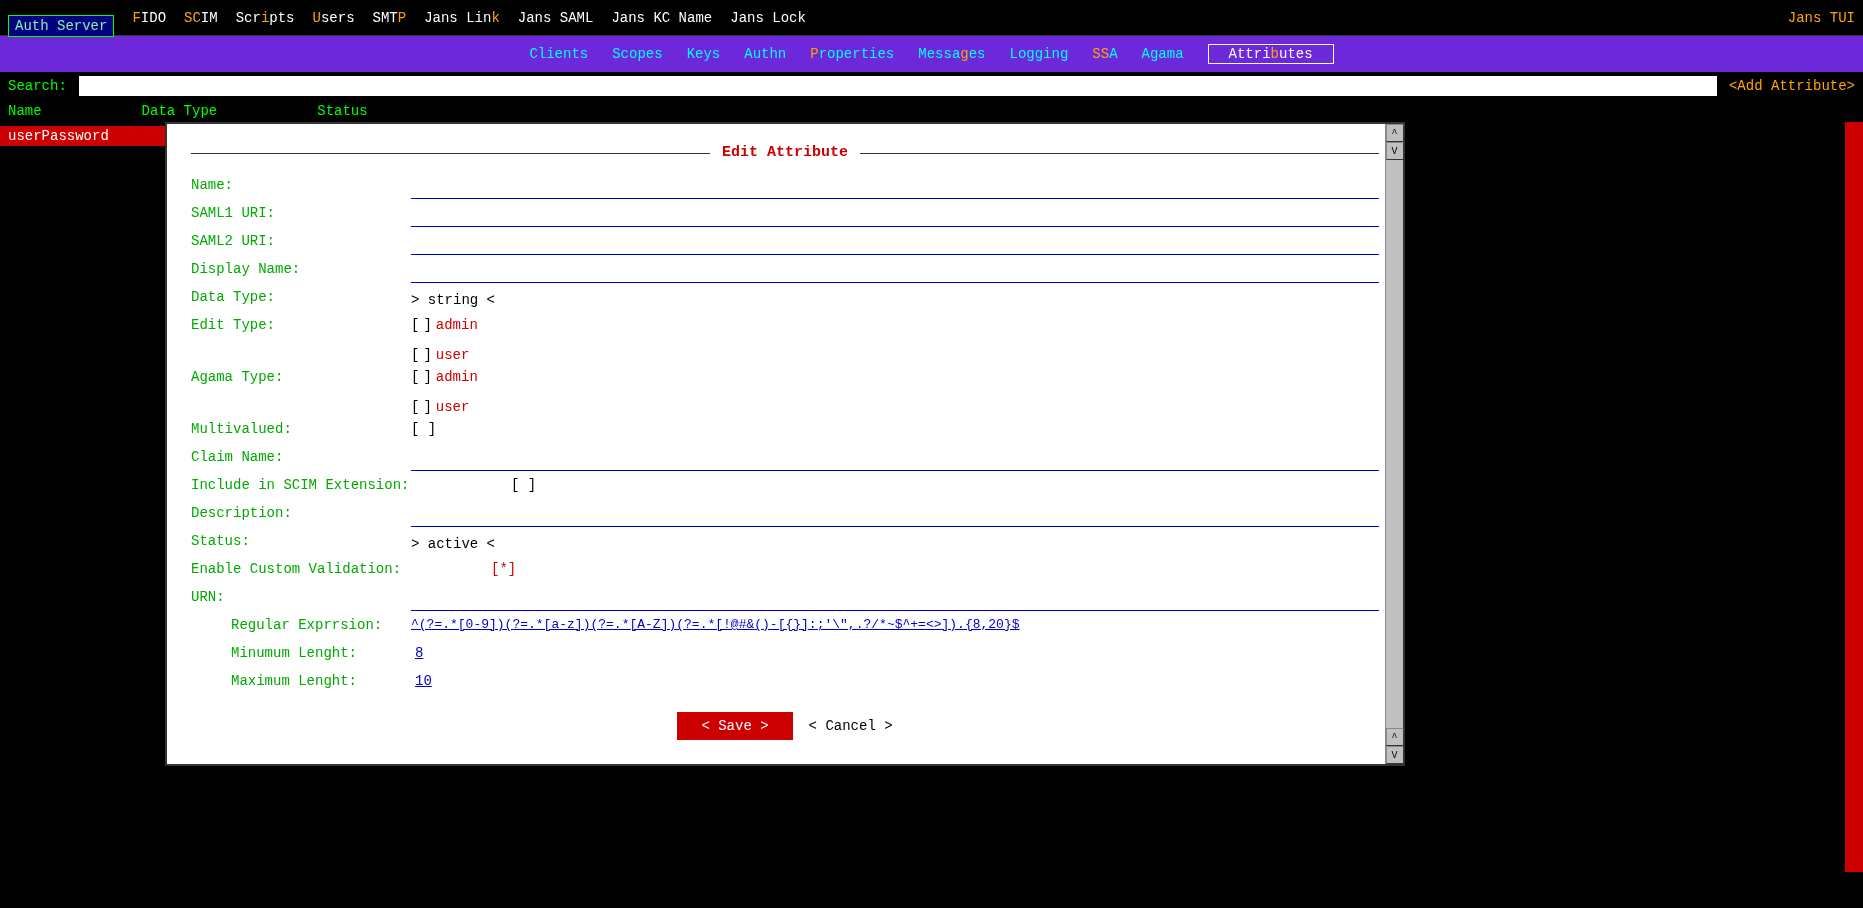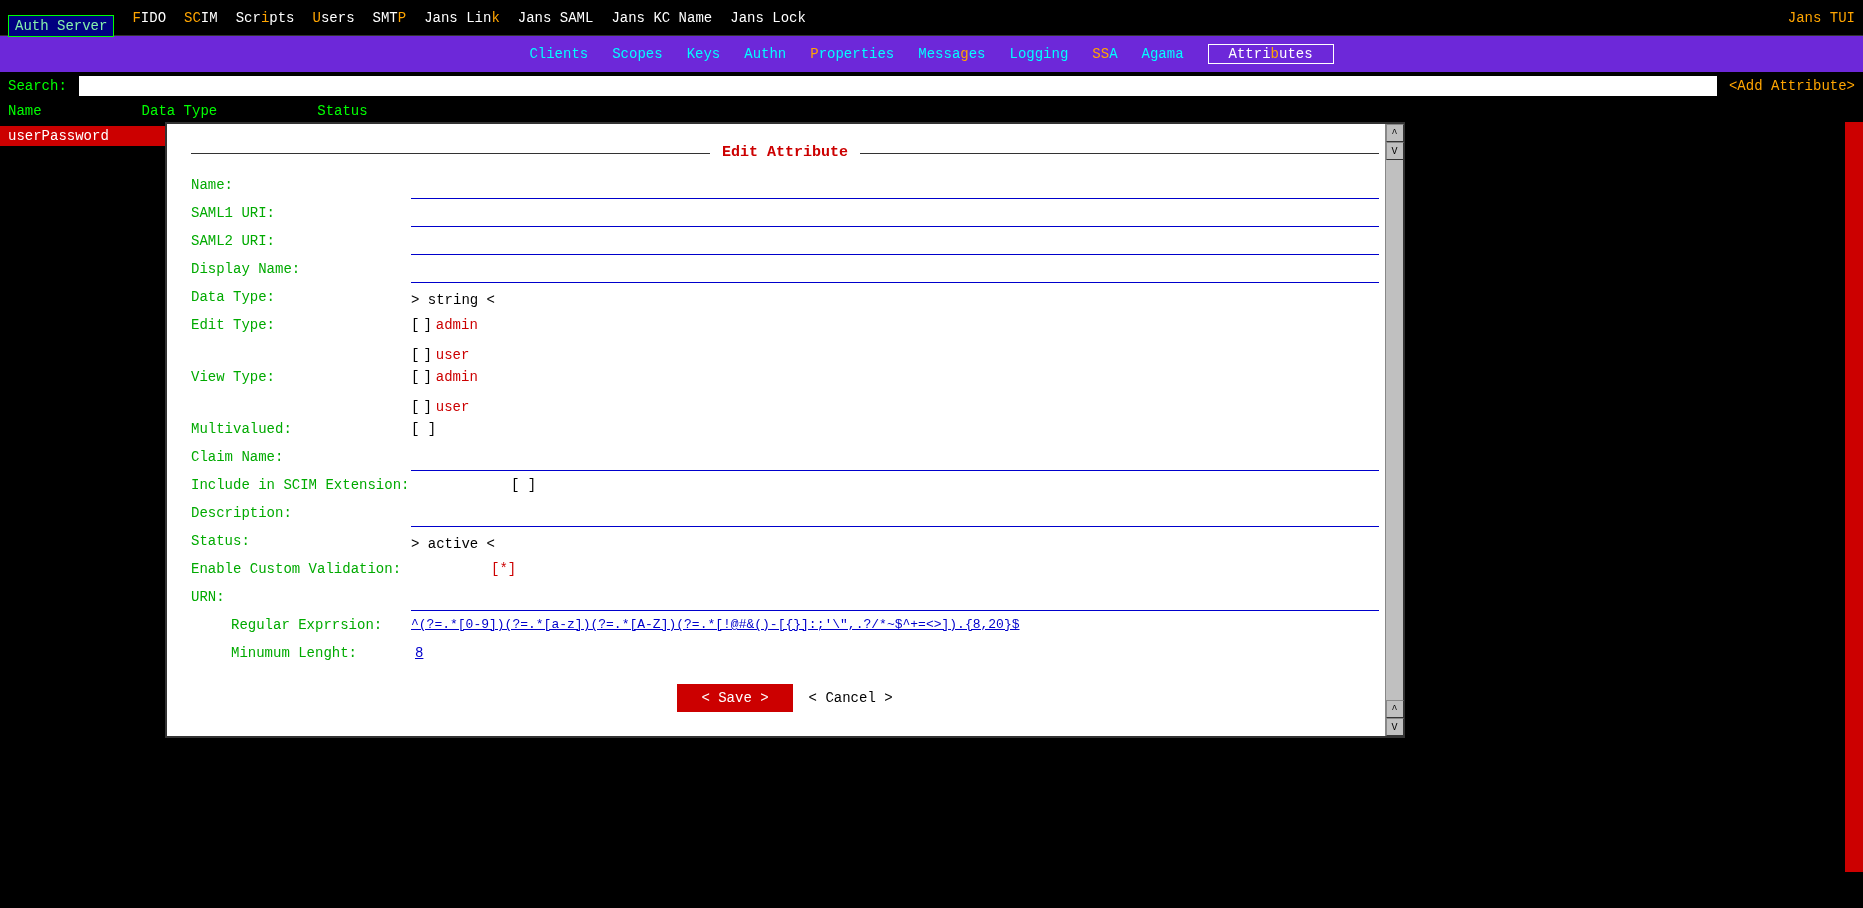--- a/index.html
+++ b/index.html
@@ -413,21 +413,21 @@
 
     <div class="form-row-indent">
       <div class="checkbox-item">
         <span class="checkbox-bracket">[</span>
         <span class="checkbox-bracket"> ]</span>
         <span class="checkbox-label">user</span>
       </div>
     </div>
 
     <div class="form-row">
-      <span class="form-label">View Type:</span>
+      <span class="form-label">Agama Type:</span>
       <div class="checkbox-group">
         <div class="checkbox-item">
           <span class="checkbox-bracket">[</span>
           <span class="checkbox-bracket"> ]</span>
           <span class="checkbox-label">admin</span>
         </div>
       </div>
     </div>
 
     <div class="form-row-indent">
@@ -478,20 +478,24 @@
     <div class="form-row">
       <span class="indent-label">Regular Exprrsion:</span>
       <span class="regex-value">^(?=.*[0-9])(?=.*[a-z])(?=.*[A-Z])(?=.*[!@#&amp;()-[{}]:;'\",.?/*~$^+=&lt;&gt;]).{8,20}$</span>
     </div>
 
     <div class="form-row">
       <span class="indent-label">Minumum Lenght:</span>
       <span class="small-value">8</span>
     </div>
 
+    <div class="form-row">
+      <span class="indent-label">Maximum Lenght:</span>
+      <span class="small-value">10</span>
+    </div>
 
     <div id="modal-buttons">
       <button class="save-btn">&lt; Save &gt;</button>
       <button class="cancel-btn">&lt; Cancel &gt;</button>
     </div>
 
     <div id="scroll-area">
       <div class="scroll-btn">^</div>
       <div class="scroll-btn">V</div>
       <div style="flex:1;"></div>

